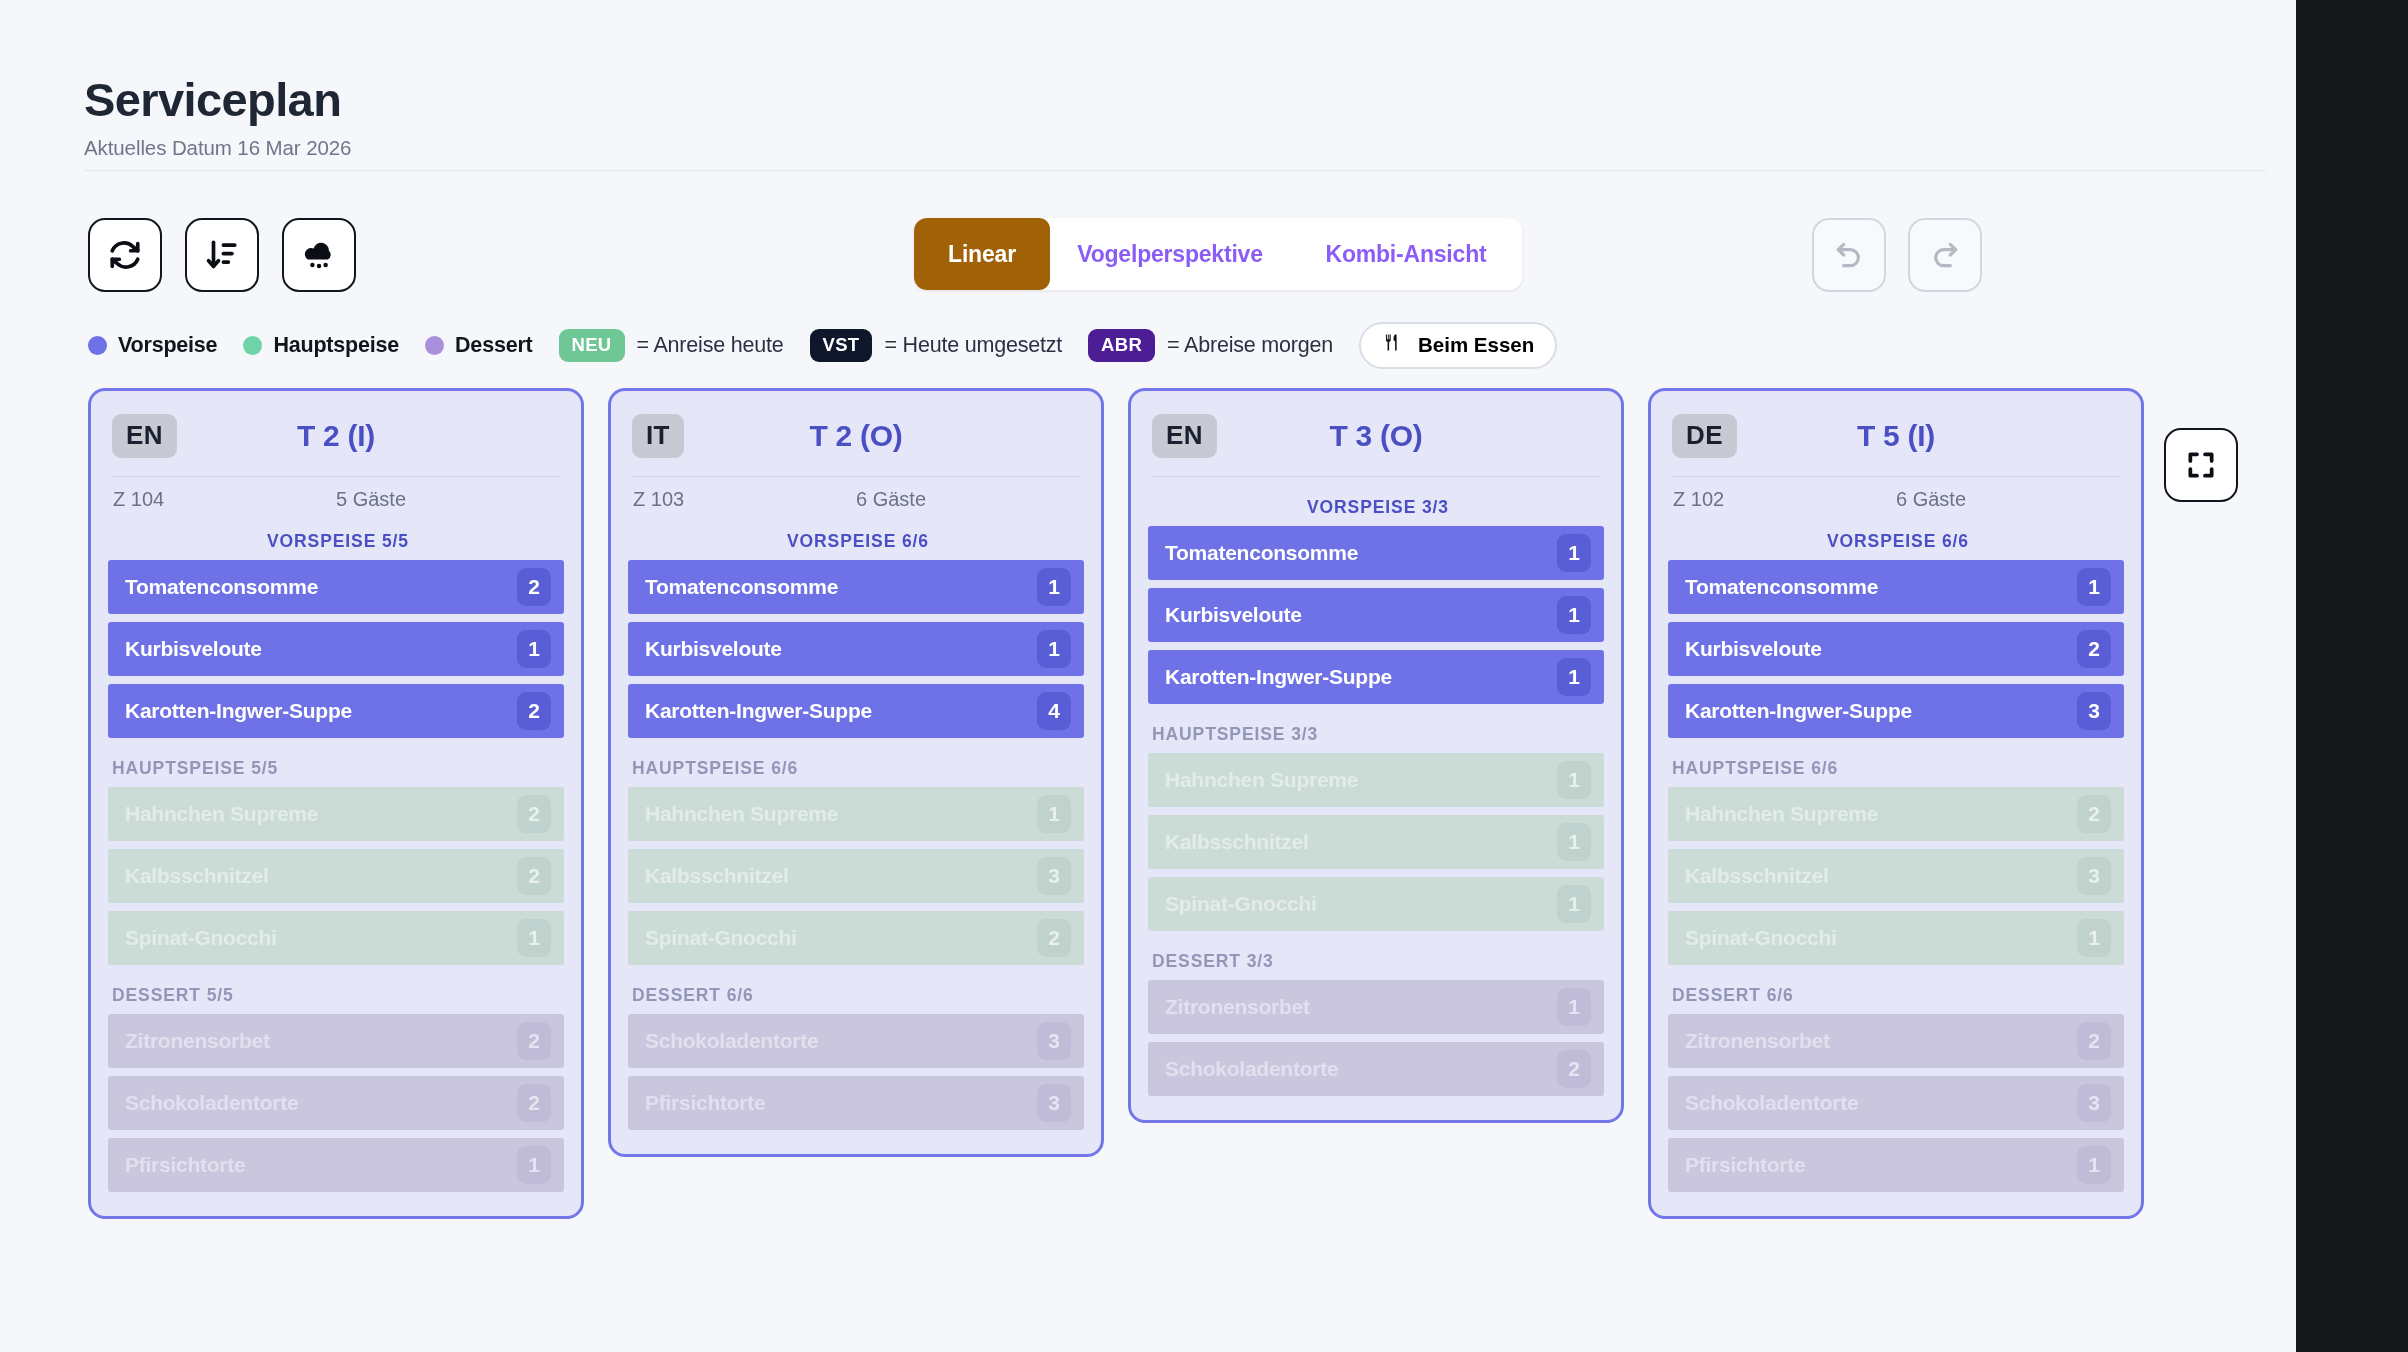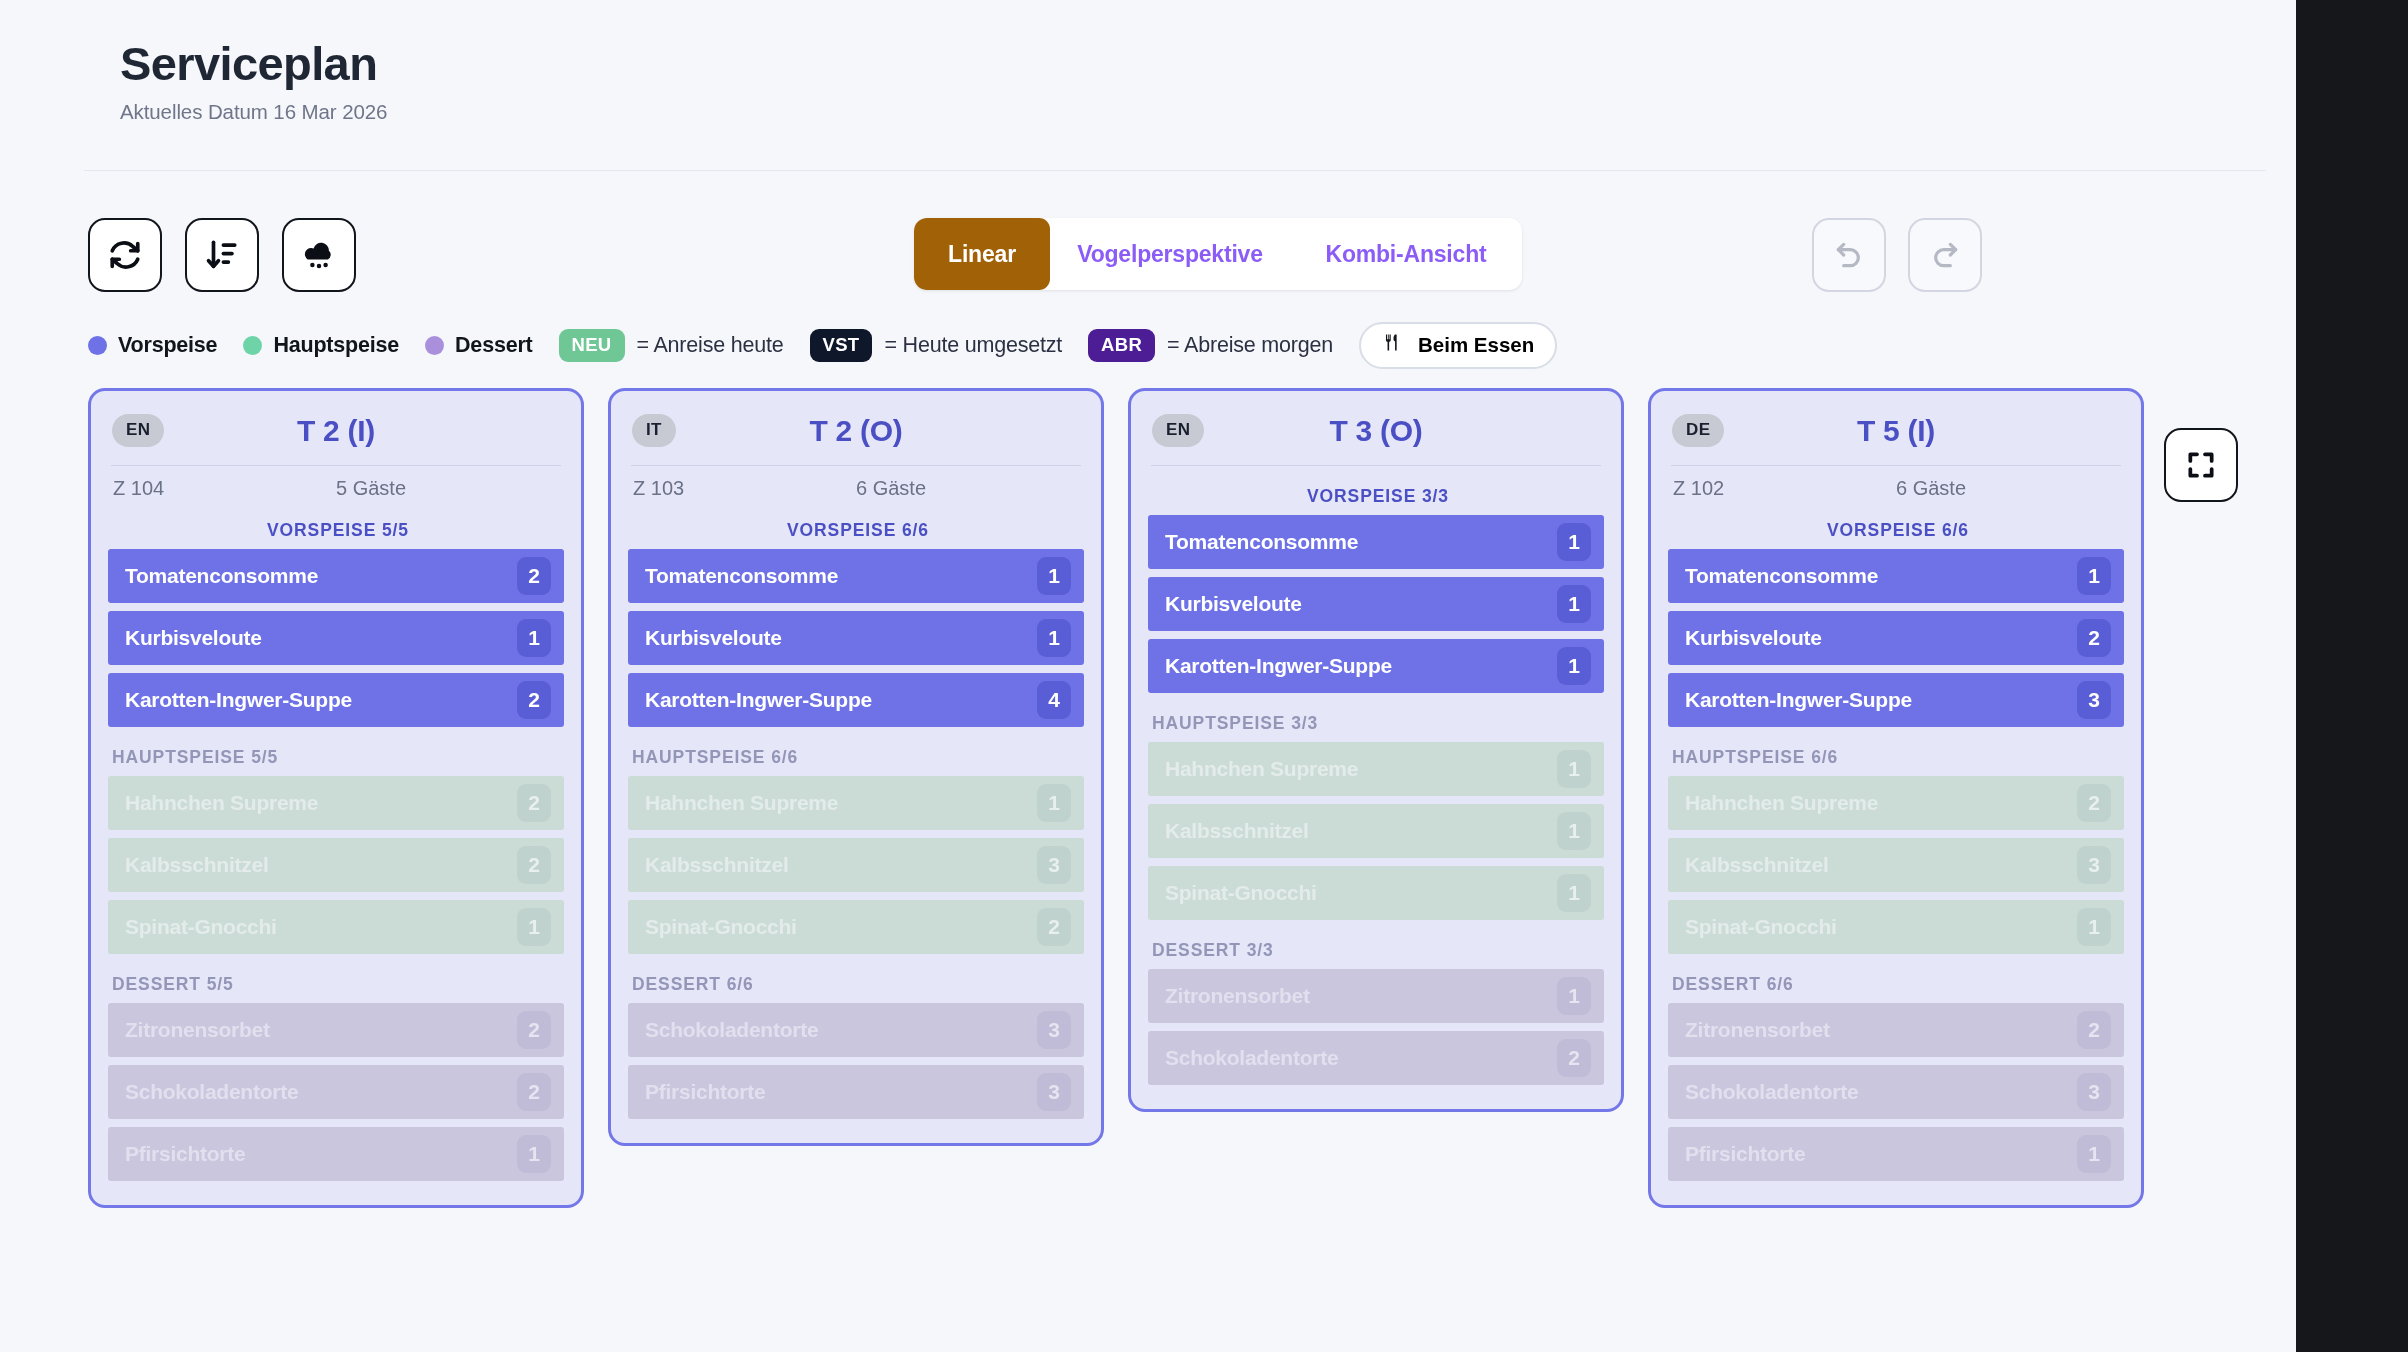--- a/index.html
+++ b/index.html
@@ -15,21 +15,21 @@
     background: #f6f7fb;
     overflow: hidden;
   }
   #right-strip {
     position: absolute; left: 2296px; top: 0;
     width: 112px; height: 1352px;
     background: #15171a;
   }
 
   
-  .header { padding: 38px 0 0 120px; }
+  .header { padding: 38px 0 0 84px; margin-top: 36px; }
   .page-title {
     font-size: 47px; font-weight: bold; color: #1f2735;
     letter-spacing: -0.6px; line-height: 1.12;
   }
   .page-sub {
     margin-top: 9px; font-size: 20.5px; color: #6f7689; letter-spacing: -0.1px;
   }
   .head-rule {
     position: absolute; left: 84px; top: 170px;
     width: 2182px; height: 1px; background: #e3e7ef;
@@ -104,22 +104,22 @@
     width: 496px;
     background: #e5e6f8;
     border: 3px solid #7477e8;
     border-radius: 17px;
     padding: 18px 17px 16px;
     align-self: flex-start;
   }
   .card-head { display: flex; align-items: center; padding: 5px 4px 0; position: relative; }
   .lang-badge {
     background: #c7cad3; color: #1b2030;
-    font-size: 17px; font-weight: bold;
-    border-radius: 17px; padding: 6px 14px 7px;
+    font-size: 26px; font-weight: bold;
+    border-radius: 9px; padding: 6px 14px 7px;
     letter-spacing: 0.4px;
   }
   .table-title {
     position: absolute; left: 0; right: 0; text-align: center;
     font-size: 30px; font-weight: bold; color: #4b4fc4;
     letter-spacing: -0.3px; pointer-events: none;
   }
   .card-rule { height: 1px; background: #cfd2e8; margin: 18px 3px 0; }
   .card-meta {
     display: flex; align-items: center;

